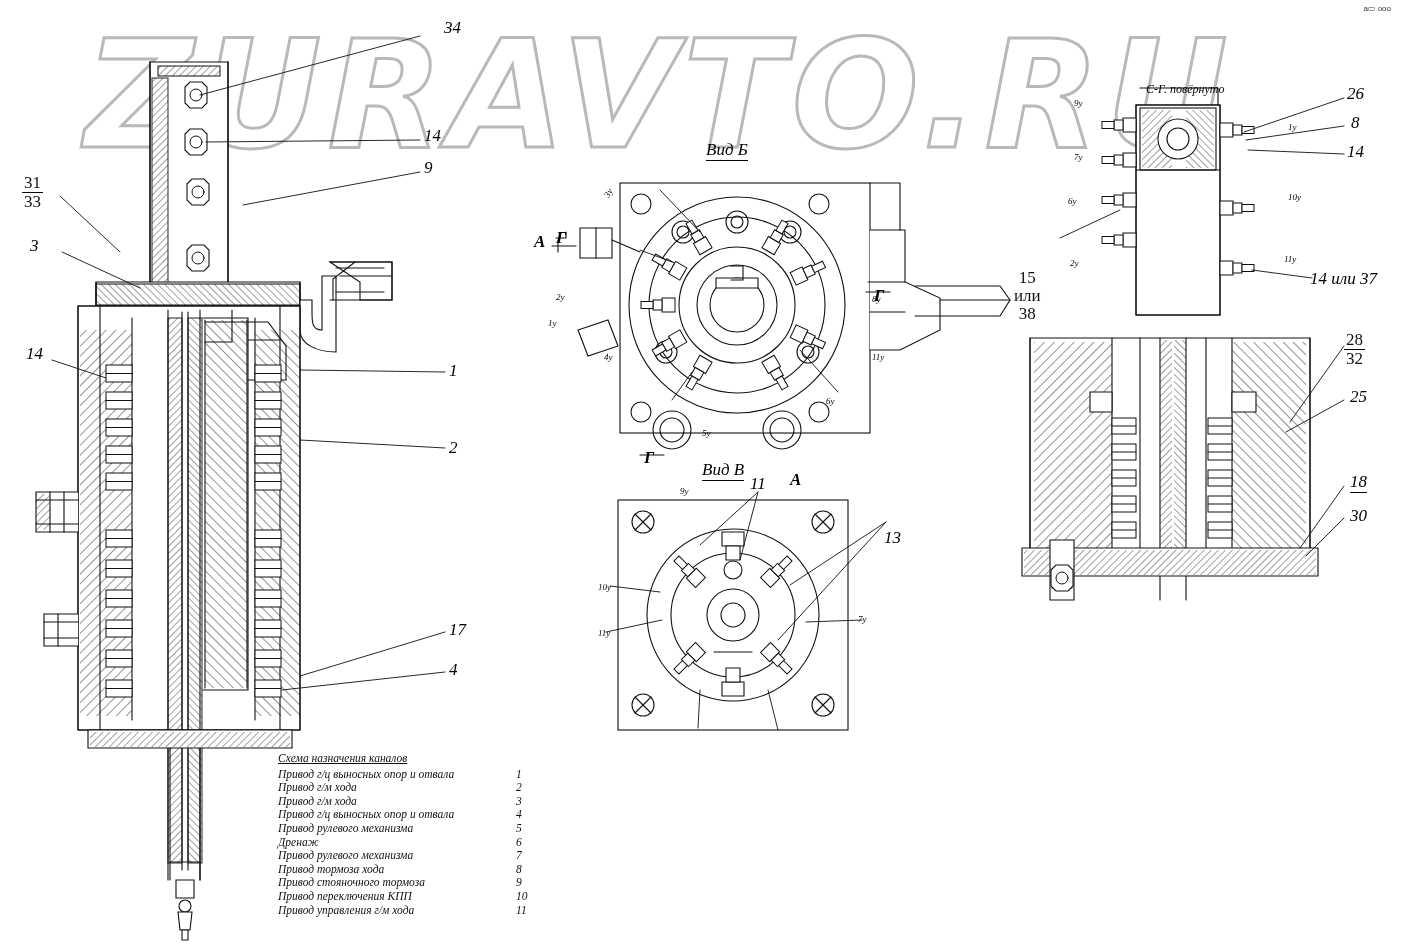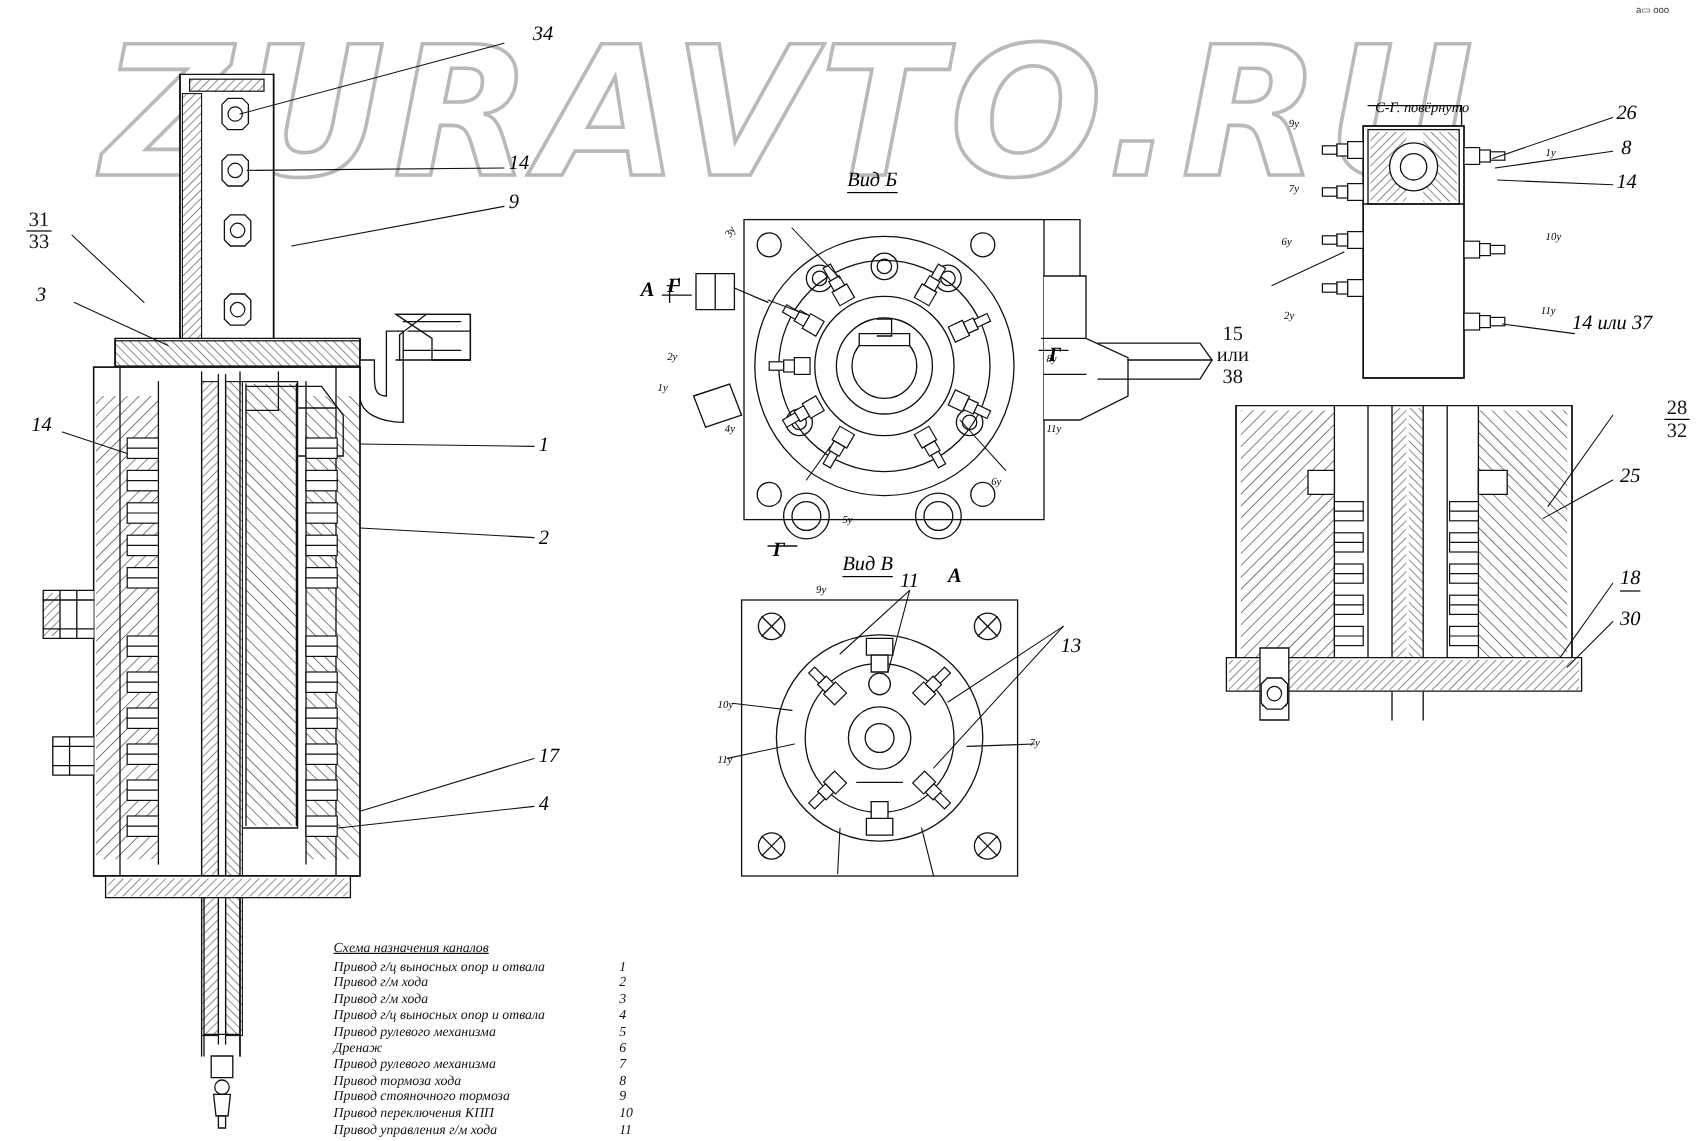--- a/index.html
+++ b/index.html
@@ -18,21 +18,21 @@
   }
   .lbl{position:absolute;font-family:"Liberation Serif", serif;font-size:17px;font-style:italic;color:#000;white-space:nowrap;}
   .lbl.b{font-weight:bold;}
   .lbl.sm{font-size:12px;}
   .lbl.xs{font-size:9px;}
   .frac{position:absolute;font-family:"Liberation Serif", serif;font-size:17px;text-align:center;line-height:1.05;}
   .frac .top{display:block;border-bottom:1.3px solid #000;padding:0 2px;}
   .frac .bot{display:block;padding:0 2px;}
   .und{border-bottom:1.3px solid #000;}
   .legend{position:absolute;left:278px;top:752px;width:250px;font-size:11.5px;font-style:italic;line-height:13.6px;}
-  .legend .title{font-style:italic;text-decoration:underline;margin-bottom:2px;font-size:11.5px;margin-top:32px;}
+  .legend .title{font-style:italic;text-decoration:underline;margin-bottom:2px;font-size:11.5px;}
   .legend .row{position:relative;height:13.6px;white-space:nowrap;}
   .legend .num{position:absolute;left:238px;}
   svg{position:absolute;left:0;top:0;}
   .corner{position:absolute;right:6px;top:4px;font-size:8px;color:#333;font-family:"Liberation Sans",sans-serif;}
 </style>
 </head>
 <body>
 
 <div id="sheet">
 
@@ -430,30 +430,30 @@
   <div class="lbl" style="left:26px;top:344px;">14</div>
   <div class="lbl" style="left:449px;top:361px;">1</div>
   <div class="lbl" style="left:449px;top:438px;">2</div>
   <div class="lbl" style="left:449px;top:620px;">17</div>
   <div class="lbl" style="left:449px;top:660px;">4</div>
   <div class="lbl" style="left:750px;top:474px;">11</div>
   <div class="lbl" style="left:884px;top:504px;margin-top:24px;">13</div>
   <div class="lbl" style="left:1347px;top:84px;">26</div>
   <div class="lbl" style="left:1351px;top:113px;">8</div>
   <div class="lbl" style="left:1347px;top:142px;">14</div>
-  <div class="lbl" style="left:1310px;top:259px;">14 или 37</div>
+  <div class="lbl" style="left:1310px;top:269px;">14 или 37</div>
   <div class="lbl" style="left:1350px;top:387px;">25</div>
   <div class="lbl und" style="left:1350px;top:472px;">18</div>
   <div class="lbl" style="left:1350px;top:506px;">30</div>
 
   <div class="frac" style="left:22px;top:174px;">
     <span class="top">31</span>
     <span class="bot">33</span>
   </div>
-  <div class="frac" style="left:1344px;top:331px;margin-left:43px;">
+  <div class="frac" style="left:1344px;top:331px;">
     <span class="top">28</span>
     <span class="bot">32</span>
   </div>
   <div class="frac" style="left:1012px;top:226px;margin-top:43px;">
     <span class="top und" style="border-bottom:none;">15</span>
     <span class="bot">или</span>
     <span class="bot">38</span>
   </div>
 
   <div class="lbl und" style="left:706px;top:140px;text-align:center;">Вид Б</div>

